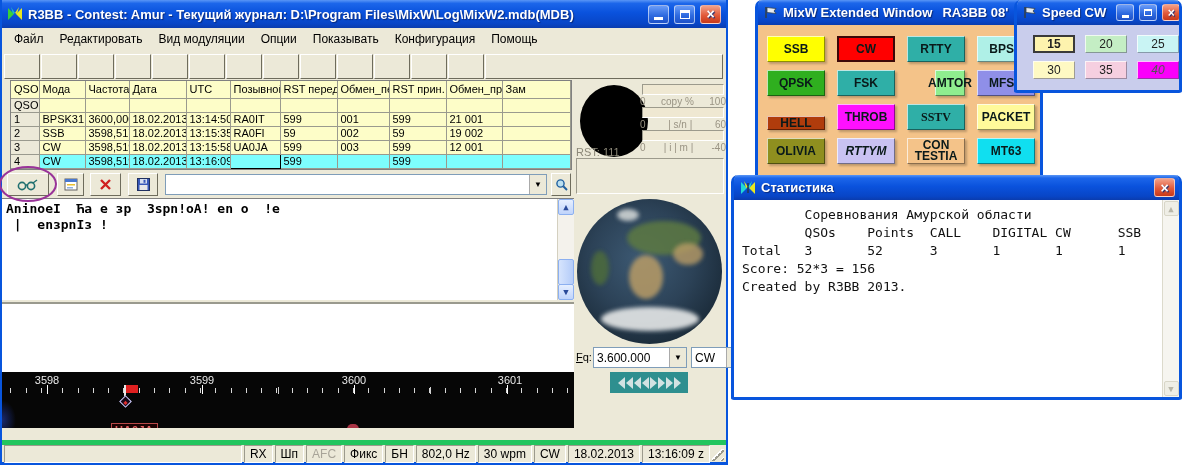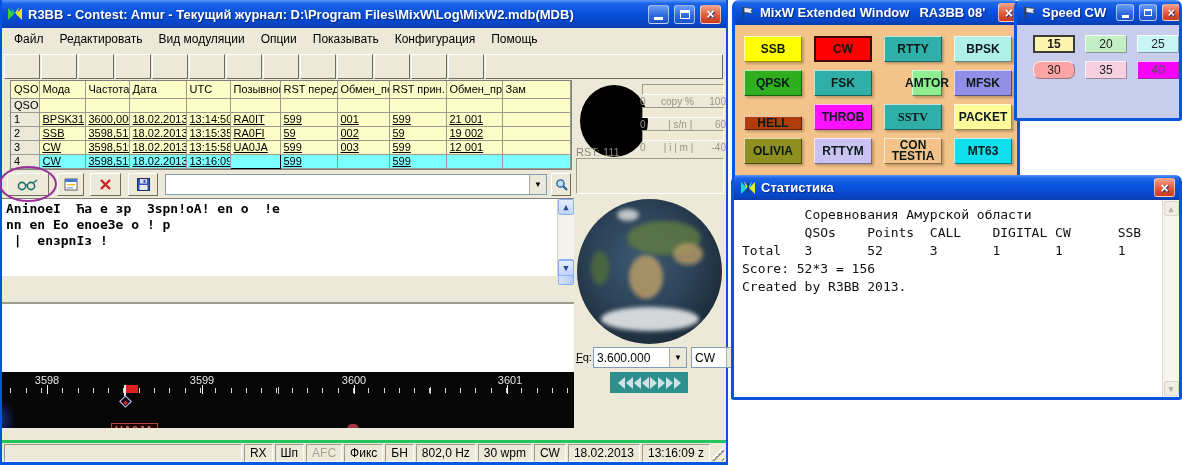--- a/index.html
+++ b/index.html
@@ -30,36 +30,36 @@
   #menu-bar .mi { padding:2px 8px; }
   #macro-bar { height:30px; display:flex; align-items:flex-end; padding:2px 2px 1px 2px; gap:0; }
   .macro-btn { width:36px; height:25px; background:#ece9d8; border:1px solid; border-color:#ffffff #6e6c5c #6e6c5c #ffffff; margin-right:1px; }
 
   
   #log-table { left:8px; top:80px; width:562px; height:90px; border:1px solid #808080; background:#fdfdc8; font-size:11px; }
   #log-table table { border-collapse:collapse; table-layout:fixed; width:100%; }
   #log-table td, #log-table th { border-right:1px solid #9a9a8e; border-bottom:1px solid #9a9a8e; padding:0 3px;
      height:14px; overflow:hidden; white-space:nowrap; font-weight:normal; text-align:left; }
   #log-table th { height:17px; background:#fdfdc8; }
-  .cell-y { background:#fdfdc8;text-decoration:underline; }
+  .cell-y { background:#fdfdc8; }
   .cell-num { background:#ece9d8; text-align:right; padding-right:4px; }
   .row-sel td.cell-y { background:#7dfefe; }
   td.focus-cell { border:1px solid #000 !important; }
 
   
   #edit-bar { left:0; top:170px; width:572px; height:28px; position:absolute; }
   .tool-btn { position:absolute; top:3px; height:23px; background:#ece9d8; border:1px solid; border-color:#fff #6e6c5c #6e6c5c #fff;
      display:flex; align-items:center; justify-content:center; }
   #search-combo { position:absolute; left:163px; top:4px; width:382px; height:21px; background:#fff; border:1px solid #7f9db9; display:flex; }
   #search-combo input { flex:1; border:none; outline:none; font-size:12px; padding:0 3px; background:#fff; }
   .combo-arrow { width:17px; height:100%; background:#ece9d8; border-left:1px solid #aaa; display:flex; align-items:center; justify-content:center; font-size:8px; color:#000; }
   #annot-ellipse { position:absolute; left:-3px; top:166px; width:58px; height:36px; border:2px solid #993399; border-radius:50%; z-index:60; pointer-events:none; }
 
   
-  #rx-pane { left:0; top:198px; width:572px; height:78px; position:absolute; background:#fff; border-top:1px solid #808080;
+  #rx-pane { left:0; top:198px; width:572px; height:102px; position:absolute; background:#fff; border-top:1px solid #808080;
      font-family:"DejaVu Sans Mono", monospace; font-size:13px; font-weight:bold; color:#000; padding:2px 4px; }
   #rx-pane .ln { white-space:pre; line-height:16px; }
   #rx-scroll { position:absolute; right:0; top:0; width:17px; height:100%; background:#f4f2ec; border-left:1px solid #d4d0c0; }
   .sb-arrow { width:16px; height:16px; background:linear-gradient(180deg,#e6efff,#c0d4fb); border:1px solid #8cb0f0; border-radius:2px;
      color:#2a4a9a; font-size:9px; display:flex; align-items:center; justify-content:center; }
   .sb-thumb { position:absolute; left:0; width:16px; height:26px; background:linear-gradient(90deg,#d6e4fd,#b4ccf9); border:1px solid #8cb0f0; border-radius:2px; }
   #tx-pane { left:0; top:302px; width:572px; height:70px; position:absolute; background:#fff; border-top:2px solid #9a9a8e; }
 
   
   #waterfall { left:0; top:372px; width:572px; height:56px; position:absolute; background:#060606; overflow:hidden; }
@@ -72,21 +72,21 @@
   #wf-flag:before { content:""; position:absolute; left:-2px; top:0; width:2px; height:11px; background:#e8e8e8; }
   #wf-diamond { position:absolute; left:119px; top:25px; width:9px; height:9px; border:1px solid #cfcfff; transform:rotate(45deg); background:#180818; }
   #wf-diamond:after { content:""; position:absolute; left:3px; top:3px; width:3px; height:3px; background:#e03030; }
   #wf-call { position:absolute; left:109px; top:51px; padding:0 3px; border:1px solid #b84848; color:#e06060; background:#1c0202;
      font-size:11px; font-weight:bold; letter-spacing:0.5px; }
   #wf-blob { position:absolute; left:345px; top:52px; width:12px; height:16px; background:#a83444; border-radius:5px 5px 0 0; }
   #wf-smudge { position:absolute; left:0px; top:28px; width:14px; height:40px;
      background:radial-gradient(ellipse at left, rgba(40,70,200,0.55), transparent 70%); }
 
   
-  #status-bar { left:0; top:440px; width:724px; height:22px; position:absolute; background:#ece9d8; border-top:3px solid #22c55e;
+  #status-bar { left:0; top:440px; width:724px; height:22px; position:absolute; background:#ece9d8; border-top:5px solid #22c55e;
      display:flex; align-items:center; gap:2px; padding:1px 2px; font-size:12px; }
   .st-cell { height:18px; border:1px solid; border-color:#9c9a8c #ffffff #ffffff #9c9a8c; display:flex; align-items:center; justify-content:center;
      padding:0 5px; white-space:nowrap; background:#ece9d8; }
   .st-fill { flex:1; }
   .st-dim { color:#a8a498; }
   #grip { width:12px; height:12px; align-self:flex-end;
      background:linear-gradient(135deg, transparent 40%, #fff 40% 50%, #9c9a8c 50% 60%, transparent 60% 80%, #fff 80% 85%, #9c9a8c 85% 95%, transparent 95%); }
 
   
   #right-panel { left:572px; top:80px; width:152px; height:360px; position:absolute; background:#ece9d8; }
@@ -101,29 +101,29 @@
   #fq-row { position:absolute; left:0px; top:267px; width:176px; height:22px; font-size:11px; }
   #fq-label { position:absolute; left:2px; top:4px; }
   #fq-label u { text-decoration:underline; }
   .mini-combo { position:absolute; top:0; height:21px; background:#fff; border:1px solid #7f9db9; display:flex; align-items:center; font-size:12px; }
   .mini-combo .val { flex:1; padding:0 3px; white-space:nowrap; overflow:hidden; }
   #arrows-bar { position:absolute; left:36px; top:292px; width:78px; height:21px; background:#2e8f8f; display:flex; align-items:center; justify-content:center; gap:1px; }
   .tri-l { width:0; height:0; border-top:6px solid transparent; border-bottom:6px solid transparent; border-right:7px solid #d2e2e2; }
   .tri-r { width:0; height:0; border-top:6px solid transparent; border-bottom:6px solid transparent; border-left:7px solid #d2e2e2; }
 
   
-  #ext-win { left:732px; top:0px; width:288px; height:226px; }
+  #ext-win { left:755px; top:0px; width:288px; height:226px; }
   #ext-client { position:absolute; left:0; top:25px; right:0; bottom:0; background:#f4c389; padding:11px 0 0 9px; }
   .ext-grid { display:grid; grid-template-columns:repeat(4, 58px); grid-auto-rows:26px; column-gap:12px; row-gap:8px; }
   .mode-btn { border:1px solid; border-color:#ffffffb0 #00000070 #00000070 #ffffffb0; box-shadow:2px 2px 2px #00000038;
      display:flex; align-items:center; justify-content:center; text-align:center; font-size:12px; font-weight:bold; color:#0a1a1a; line-height:11px; }
   .mode-btn.sel { border:2px solid #3c0808; box-shadow:none; }
 
   
-  #speed-win { left:1014px; top:0px; width:168px; height:121px; }
+  #speed-win { left:1014px; top:0px; width:168px; height:93px; }
   #speed-client { position:absolute; left:0; top:25px; right:0; bottom:0; background:#c9cdec; padding:10px 0 0 16px; }
   .speed-grid { display:grid; grid-template-columns:repeat(3, 42px); grid-auto-rows:18px; column-gap:10px; row-gap:8px; }
   .speed-btn { border:1px solid; border-color:#ffffffc0 #55557090 #55557090 #ffffffc0; display:flex; align-items:center; justify-content:center;
      font-size:12px; color:#222; }
   .speed-btn.sel { border:2px solid #3a3a3a; font-weight:bold; }
 
   
   #stats-win { left:731px; top:175px; width:451px; height:225px; }
   #stats-client { position:absolute; left:0; top:25px; right:0; bottom:0; background:#fff; overflow:hidden;
      font-family:"DejaVu Sans Mono", monospace; font-size:13px; color:#111; padding:6px 2px 0 8px; }
@@ -325,21 +325,20 @@
           <circle cx="5.5" cy="5.5" r="3.6" fill="#bce0f0" stroke="#2060a0" stroke-width="1.4"></circle>
           <path d="M8.3 8.3 L12 12" stroke="#2060a0" stroke-width="2"></path>
         </svg>
       </div>
     </div>
     <div id="annot-ellipse"></div>
 
     <div id="rx-pane">
       <div class="ln">AninoeI  Ћa e зp  Зspn!oA! en o  !e</div>
       <div class="ln"></div>
-      <div class="ln">nn en Eo enoe3e o ! p</div>
       <div class="ln"> |  enзpnIз !</div>
       <div id="rx-scroll">
         <div class="sb-arrow">▲</div>
         <div class="sb-thumb" style="top:60px"></div>
         <div class="sb-arrow" style="position:absolute; bottom:0">▼</div>
       </div>
     </div>
 
     <div id="tx-pane"></div>
 
@@ -458,21 +457,21 @@
         <div class="mode-btn" style="background: rgb(175, 240, 231);">BPSK</div>
         <div class="mode-btn" style="background: rgb(47, 175, 31);">QPSK</div>
         <div class="mode-btn" style="background: rgb(47, 175, 167);">FSK</div>
         <div class="mode-btn" style="background: rgb(143, 238, 143); margin-left: 28px;">AMTOR</div>
         <div class="mode-btn" style="background: rgb(143, 143, 232);">MFSK</div>
         <div class="mode-btn" style="background: rgb(176, 60, 12); margin-top: 12px;">HELL</div>
         <div class="mode-btn" style="background: rgb(255, 16, 255);">THROB</div>
         <div class="mode-btn" style="background: rgb(47, 175, 167); font-family: Liberation Serif, serif;">SSTV</div>
         <div class="mode-btn" style="background: rgb(255, 250, 154);">PACKET</div>
         <div class="mode-btn" style="background: rgb(143, 143, 31);">OLIVIA</div>
-        <div class="mode-btn" style="background: rgb(201, 194, 242);">RTTYM</div>
+        <div class="mode-btn" style="background: rgb(201, 194, 242); font-style: italic;">RTTYM</div>
         <div class="mode-btn" style="padding: 0px 4px; background: rgb(244, 195, 137);">CON TESTIA</div>
         <div class="mode-btn" style="background: rgb(16, 223, 240);">MT63</div>
       </div>
     </div>
   </div>
 
   <div id="speed-win" class="xp-win">
     <div class="xp-title">
       <span>
         <svg class="icon-svg" width="14" height="13" viewBox="0 0 14 13">
@@ -488,21 +487,21 @@
       <span class="xp-btn" style="width:18px;height:17px">
           <span class="glyph-max" style="width:8px;height:7px;border-top-width:2px"></span>
         </span>
       <span class="xp-btn close" style="width:18px;height:17px;font-size:12px">×</span>
     </div>
     <div id="speed-client">
       <div class="speed-grid">
         <div class="speed-btn sel" style="background: rgb(253, 243, 174);">15</div>
         <div class="speed-btn" style="background: rgb(196, 238, 196);">20</div>
         <div class="speed-btn" style="background: rgb(201, 244, 244);">25</div>
-        <div class="speed-btn" style="background: #fca5a5; border-radius: 7px;">30</div>
+        <div class="speed-btn" style="background: #fef9c3;">30</div>
         <div class="speed-btn" style="background: rgb(246, 207, 224);">35</div>
         <div class="speed-btn" style="color: rgb(85, 85, 85); background: rgb(251, 0, 251); font-style: italic;">40</div>
       </div>
     </div>
   </div>
 
   <div id="stats-win" class="xp-win">
     <div class="xp-title">
       <span>
         <svg class="icon-svg" width="16" height="14" viewBox="0 0 16 14">

